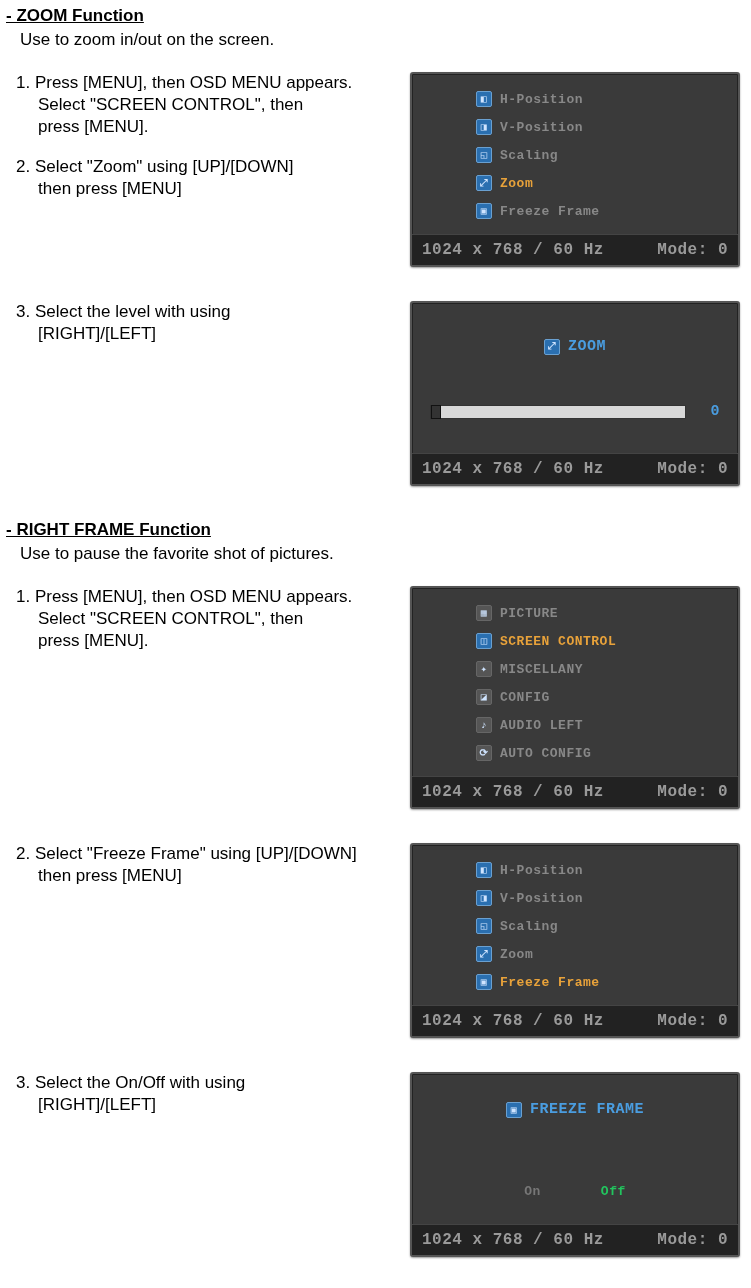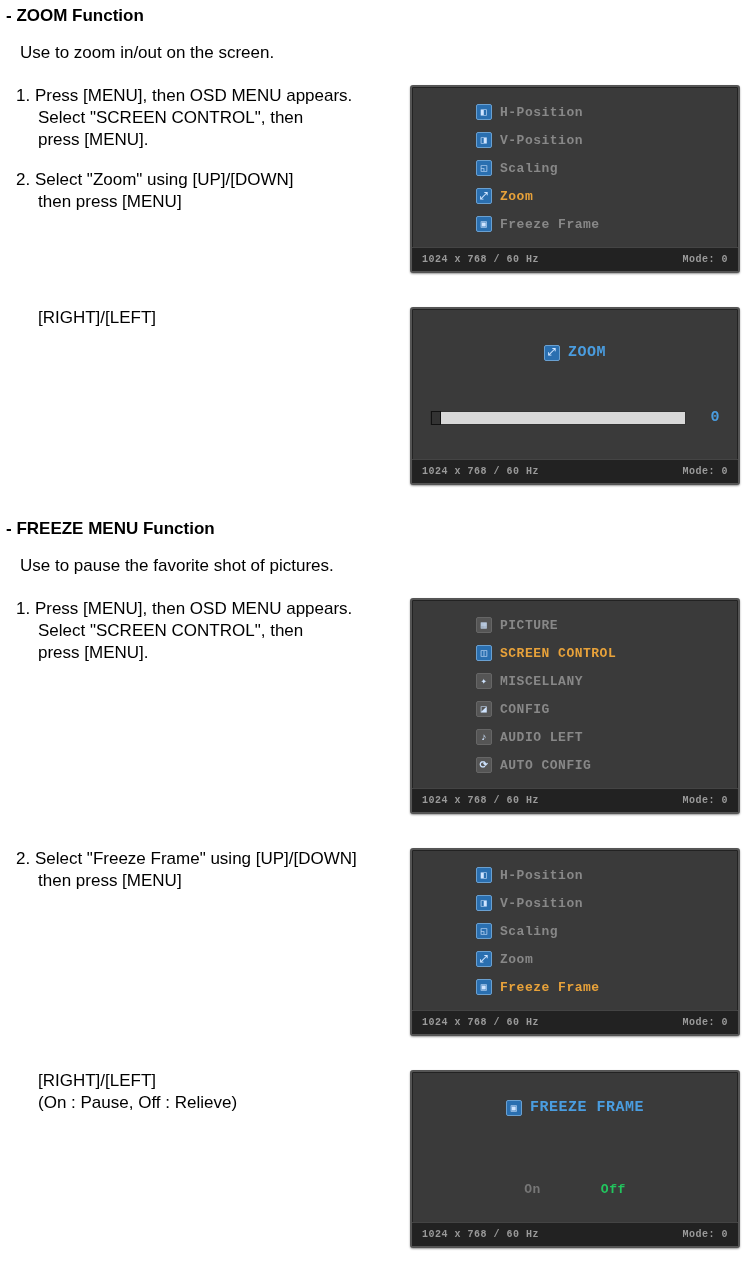--- a/index.html
+++ b/index.html
@@ -5,22 +5,22 @@
   * { box-sizing: border-box; margin: 0; padding: 0; }
   body {
     width: 751px;
     height: 1288px;
     background: #fff;
     font-family: Arial, Helvetica, sans-serif;
     font-size: 17px;
     color: #000;
     padding: 4px 6px;
   }
-  .section-title { font-weight: bold; margin-top: 2px; }
-  .section-desc { margin-left: 14px; margin-top: 17px; margin-bottom: 22px; }
+  .section-title { font-weight: bold; margin-top: 2px; text-decoration: underline; }
+  .section-desc { margin-left: 14px; margin-top: 4px; margin-bottom: 22px; }
   .step-row { display: flex; align-items: flex-start; margin-bottom: 24px; }
   .step-text { flex: 0 0 404px; padding-left: 10px; line-height: 1.3; }
   .step-text .line { display: block; }
   .step-text .indent { padding-left: 22px; display: block; }
   .osd {
     width: 330px;
     background: #3a3a3a;
     border: 2px solid #555;
     border-radius: 3px;
     box-shadow: inset 0 0 0 1px #222, 0 1px 2px rgba(0,0,0,.4);
@@ -46,21 +46,21 @@
   .osd-title-row { display:flex; align-items:center; gap:8px; justify-content:center; margin-bottom:18px; color:#4a9de0; font-size:15px; }
   .osd-slider-wrap { display:flex; align-items:center; gap:14px; width:100%; padding:0 4px; }
   .osd-slider {
     flex:1; height:14px; background:#d8d8d8;
     border:1px solid #333; position:relative;
   }
   .osd-slider .knob { position:absolute; left:0; top:-1px; width:10px; height:14px; background:#333; border:1px solid #111; }
   .osd-slider-val { color:#4a9de0; font-size:15px; width:20px; text-align:right; }
   .osd-statusbar {
     background:#222; border-top:1px solid #444;
-    padding:6px 10px; font-size:10px; color:#9a9a9a;
+    padding:6px 10px; font-size:16px; color:#9a9a9a;
     display:flex; justify-content:space-between; letter-spacing:0.5px;
     font-weight:bold;
   }
   .osd-onoff-row { display:flex; gap:60px; justify-content:center; margin-top:24px; }
   .osd-onoff-row .on { color:#777; }
   .osd-onoff-row .off { color:#22c55e; }
   .gap-lg { margin-bottom: 34px; }
 </style>
 </head>
 <body>
@@ -102,20 +102,21 @@
     </div>
     <div class="osd-statusbar">
       <span>1024  x   768  /   60  Hz</span>
       <span>Mode:   0</span>
     </div>
   </div>
 </div>
 
 <div class="step-row gap-lg">
   <div class="step-text">
+    <span class="line">3. Select the level with using</span>
     <span class="indent">[RIGHT]/[LEFT]</span>
   </div>
   <div class="osd">
     <div class="osd-body center">
       <div class="osd-title-row">
         <span class="osd-ico">⤢</span>
         <span>ZOOM</span>
       </div>
       <div style="height:18px"></div>
       <div class="osd-slider-wrap">
@@ -125,21 +126,21 @@
         <span class="osd-slider-val">0</span>
       </div>
     </div>
     <div class="osd-statusbar">
       <span>1024  x   768  /   60  Hz</span>
       <span>Mode:   0</span>
     </div>
   </div>
 </div>
 
-<div class="section-title">- FREEZE MENU Function</div>
+<div class="section-title">- RIGHT FRAME Function</div>
 <div class="section-desc">Use to pause the favorite shot of pictures.</div>
 
 <div class="step-row gap-lg">
   <div class="step-text">
     <span class="line">1. Press [MENU], then OSD MENU appears.</span>
     <span class="indent">Select "SCREEN CONTROL", then</span>
     <span class="indent">press [MENU].</span>
   </div>
   <div class="osd">
     <div class="osd-body">
@@ -205,22 +206,22 @@
     </div>
     <div class="osd-statusbar">
       <span>1024  x   768  /   60  Hz</span>
       <span>Mode:   0</span>
     </div>
   </div>
 </div>
 
 <div class="step-row">
   <div class="step-text">
+    <span class="line">3. Select the On/Off with using</span>
     <span class="indent">[RIGHT]/[LEFT]</span>
-    <span class="indent">(On : Pause, Off : Relieve)</span>
   </div>
   <div class="osd">
     <div class="osd-body center">
       <div class="osd-title-row">
         <span class="osd-ico">▣</span>
         <span>FREEZE  FRAME</span>
       </div>
       <div style="height:12px"></div>
       <div class="osd-onoff-row">
         <span class="on">On</span>

